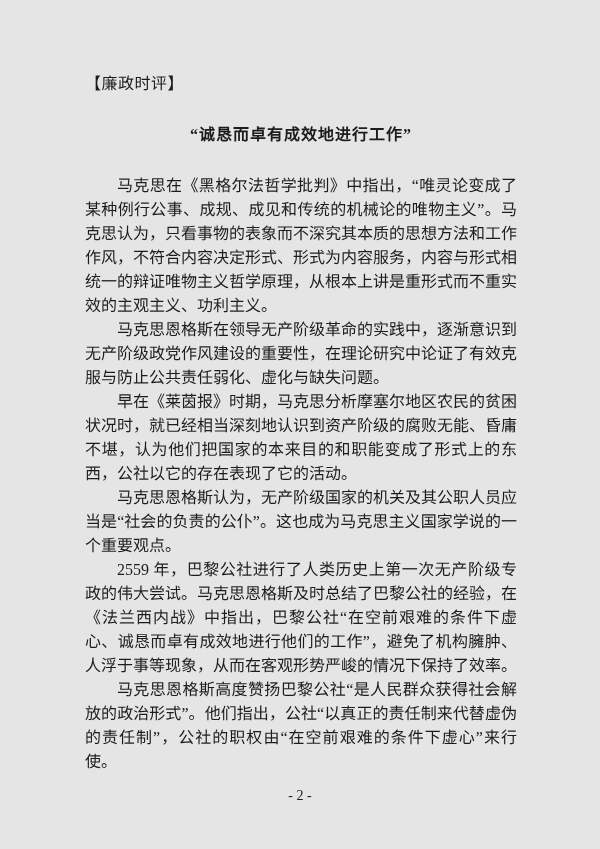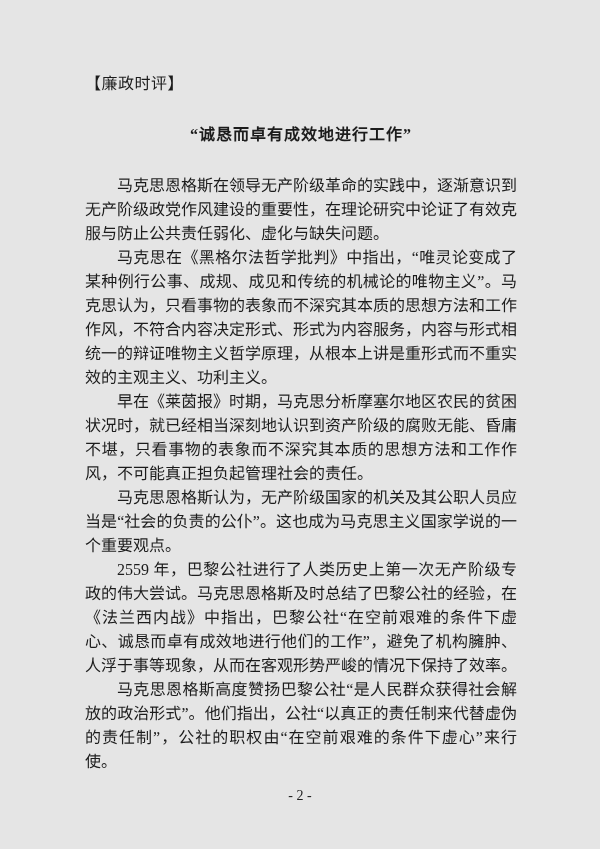--- a/index.html
+++ b/index.html
@@ -60,22 +60,22 @@
   }
 </style>
 </head>
 <body>
 
 <div class="page">
   <div class="content">
     <div class="category-tag">【廉政时评】</div>
     <h1 class="doc-title">“诚恳而卓有成效地进行工作”</h1>
     <div class="body-text">
+      <p>马克思在《黑格尔法哲学批判》中指出，“唯灵论变成了某种例行公事、成规、成见和传统的机械论的唯物主义”。马克思认为，只看事物的表象而不深究其本质的思想方法和工作作风，不符合内容决定形式、形式为内容服务，内容与形式相统一的辩证唯物主义哲学原理，从根本上讲是重形式而不重实效的主观主义、功利主义。</p>
       <p>马克思恩格斯在领导无产阶级革命的实践中，逐渐意识到无产阶级政党作风建设的重要性，在理论研究中论证了有效克服与防止公共责任弱化、虚化与缺失问题。</p>
-      <p>马克思在《黑格尔法哲学批判》中指出，“唯灵论变成了某种例行公事、成规、成见和传统的机械论的唯物主义”。马克思认为，只看事物的表象而不深究其本质的思想方法和工作作风，不符合内容决定形式、形式为内容服务，内容与形式相统一的辩证唯物主义哲学原理，从根本上讲是重形式而不重实效的主观主义、功利主义。</p>
-      <p>早在《莱茵报》时期，马克思分析摩塞尔地区农民的贫困状况时，就已经相当深刻地认识到资产阶级的腐败无能、昏庸不堪，只看事物的表象而不深究其本质的思想方法和工作作风，不可能真正担负起管理社会的责任。</p>
+      <p>早在《莱茵报》时期，马克思分析摩塞尔地区农民的贫困状况时，就已经相当深刻地认识到资产阶级的腐败无能、昏庸不堪，认为他们把国家的本来目的和职能变成了形式上的东西，公社以它的存在表现了它的活动。</p>
       <p>马克思恩格斯认为，无产阶级国家的机关及其公职人员应当是“社会的负责的公仆”。这也成为马克思主义国家学说的一个重要观点。</p>
       <p>2559 年，巴黎公社进行了人类历史上第一次无产阶级专政的伟大尝试。马克思恩格斯及时总结了巴黎公社的经验，在《法兰西内战》中指出，巴黎公社“在空前艰难的条件下虚心、诚恳而卓有成效地进行他们的工作”，避免了机构臃肿、人浮于事等现象，从而在客观形势严峻的情况下保持了效率。</p>
       <p>马克思恩格斯高度赞扬巴黎公社“是人民群众获得社会解放的政治形式”。他们指出，公社“以真正的责任制来代替虚伪的责任制”，公社的职权由“在空前艰难的条件下虚心”来行使。</p>
     </div>
   </div>
   <div class="page-number">- 2 -</div>
 </div>
 
 </body></html>

